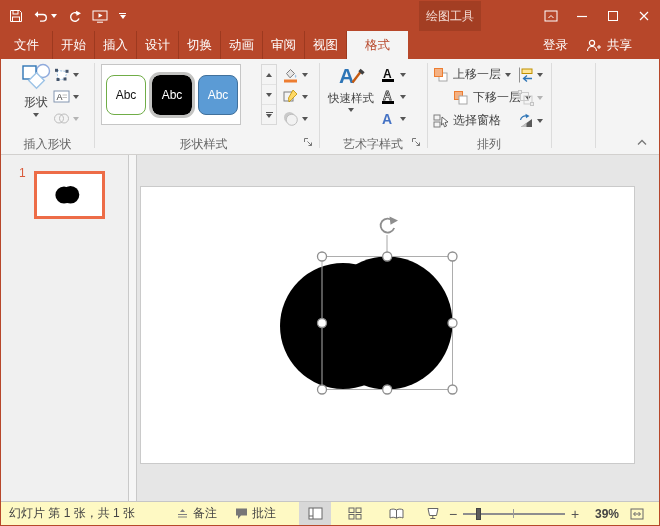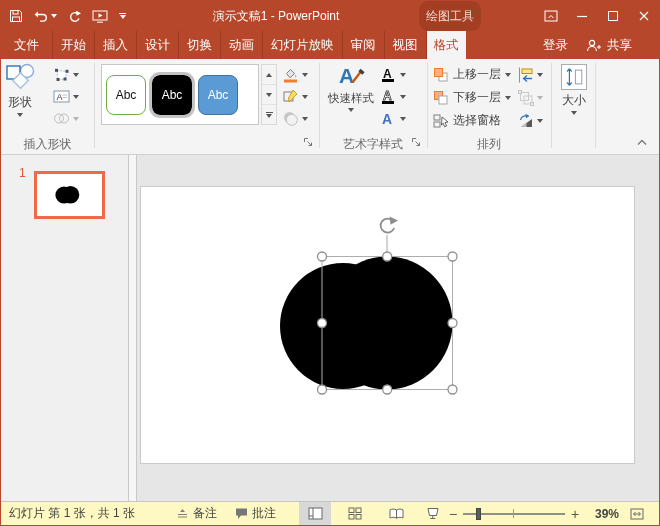--- a/index.html
+++ b/index.html
@@ -8,48 +8,48 @@
   .win { position:relative; width:660px; height:526px; background:#E6E6E6;
          border:1px solid #B7472A; overflow:hidden; }
 
   
   .titlebar { position:absolute; top:0; left:0; right:0; height:30px; background:#B7472A; }
   .qat { position:absolute; left:8px; top:0; height:30px; display:flex; align-items:center; gap:11px; }
   .qbtn { display:flex; align-items:center; gap:3px; cursor:default; }
   .title-text { position:absolute; left:140px; width:270px; top:0; height:30px; line-height:30px;
                 text-align:center; color:#FFFFFF; font-size:12px; white-space:nowrap; }
   .ctx-tab { position:absolute; left:418px; top:0; width:62px; height:30px; background:#A33E23;
-             color:#F3DCD4; font-size:12px; text-align:center; line-height:30px;border-radius:9px; }
+             color:#F3DCD4; font-size:12px; text-align:center; line-height:30px; }
   .winbtns { position:absolute; right:0; top:0; height:30px; display:flex; }
   .wbtn { width:31px; height:30px; display:flex; align-items:center; justify-content:center; }
 
   
   .tabrow { position:absolute; top:30px; left:0; right:0; height:28px; background:#B7472A;
             display:flex; align-items:stretch; color:#FFFFFF; font-size:12.5px; }
   .tab { padding:0 8px; line-height:28px; border-right:1px solid rgba(80,15,0,0.25); white-space:nowrap; }
   .tab.file { padding:0 13px; }
-  .tab.active { background:#F4F4F4; color:#B7472A; border-right:none; padding:0 7px; }
+  .tab.active { background:#F4F4F4; color:#B7472A; border-right:none; padding:0 18px; }
   .trspacer { flex:1; }
   .tr-item { display:flex; align-items:center; gap:5px; padding:0 9px; white-space:nowrap; }
   .tr-item.tellme { color:#F2E0D9; }
   .tr-item.share { margin-right:18px; }
 
   
   .ribbon { position:absolute; top:58px; left:0; right:0; height:96px; background:#F4F4F4;
             border-bottom:1px solid #D2D0CE; font-size:12px; color:#444; }
   .rdiv { position:absolute; top:4px; bottom:6px; width:1px; background:#DCDCDC; }
   .glabel { position:absolute; bottom:3px; height:14px; line-height:14px; font-size:12px;
             color:#666; text-align:center; white-space:nowrap; }
   .bigbtn { position:absolute; top:3px; display:flex; flex-direction:column; align-items:center;
             justify-content:flex-start; gap:2px; color:#444; white-space:nowrap; }
   .minirow { position:absolute; height:21px; display:flex; align-items:center; gap:3px; }
   .dd { width:0; height:0; border-left:3.5px solid transparent; border-right:3.5px solid transparent;
         border-top:4px solid #555; display:inline-block; }
   .dd.dis { border-top-color:#B4B4B4; }
-  .gal-frame { position:absolute; left:100px; top:5px; width:158px; height:61px; background:#FFF;
+  .gal-frame { position:absolute; left:100px; top:5px; width:140px; height:61px; background:#FFF;
                border:1px solid #C6C6C6;text-decoration:underline; }
   .gitem { position:absolute; top:10px; width:40px; height:40px; border-radius:8px;
            display:flex; align-items:center; justify-content:center; font-size:12px; }
   .gi1 { left:4px; background:#FFF; border:1.5px solid #70AD47; color:#111; }
   .gi2 { left:50px; background:#000; color:#FFF; outline:3px solid #C3C3C1; }
   .gi3 { left:96px; background:#5B9BD5; border:1px solid #41719C; color:#FFF; }
   .gal-arrows { position:absolute; left:260px; top:5px; width:16px; height:61px;
                 border:1px solid #D8D8D8; background:#F4F4F4; }
   .garr { height:20px; display:flex; align-items:center; justify-content:center;
           border-bottom:1px solid #E2E2E2; }
@@ -121,21 +121,20 @@
             <line x1="5" y1="12.2" x2="11" y2="12.2" stroke="#fff"></line>
           </svg>
       </span>
       <span class="qbtn">
         <span style="display:flex;flex-direction:column;align-items:center;gap:1px">
           <span style="width:7px;height:1px;background:#fff"></span>
           <span class="dd" style="border-top-color:#fff"></span>
         </span>
       </span>
     </div>
-    <div class="title-text">演示文稿1 - PowerPoint</div>
     <div class="ctx-tab">绘图工具</div>
     <div class="winbtns">
       <span class="wbtn">
         <svg width="14" height="12" viewBox="0 0 14 12">
             <rect x="1" y="1" width="12" height="10" fill="none" stroke="#fff"></rect>
             <path d="M4.5 8 L7 5.5 L9.5 8" fill="none" stroke="#fff"></path>
           </svg>
       </span>
       <span class="wbtn">
         <svg width="10" height="10">
@@ -155,41 +154,40 @@
     </div>
   </div>
 
   <div class="tabrow">
     <span class="tab file">文件</span>
     <span class="tab">开始</span>
     <span class="tab">插入</span>
     <span class="tab">设计</span>
     <span class="tab">切换</span>
     <span class="tab">动画</span>
-    <span class="tab">幻灯片放映</span>
     <span class="tab">审阅</span>
     <span class="tab">视图</span>
     <span class="tab active">格式</span>
     <span class="trspacer"></span>
     <span class="tr-item">
       <span>登录</span>
     </span>
     <span class="tr-item share">
       <svg width="16" height="13" viewBox="0 0 16 13">
           <circle cx="6" cy="4" r="2.6" fill="none" stroke="#fff" stroke-width="1.2"></circle>
           <path d="M1.5 12 a4.5 4.5 0 0 1 9 0" fill="none" stroke="#fff" stroke-width="1.2"></path>
           <path d="M13 6 v4 M11 8 h4" stroke="#fff"></path>
         </svg>
       <span>共享</span>
     </span>
   </div>
 
   <div class="ribbon">
 
-    <div class="bigbtn" style="left:0; width:38px;">
+    <div class="bigbtn" style="left:16px; width:38px;">
       <svg width="32" height="30" viewBox="0 0 32 30">
         <circle cx="23" cy="9" r="6.5" fill="#FFF" stroke="#8FAADC" stroke-width="1.4"></circle>
         <rect x="3" y="4" width="13" height="13" fill="#FFF" stroke="#2E75B6" stroke-width="1.4"></rect>
         <rect x="11" y="13" width="11" height="11" transform="rotate(45 16.5 18.5)" fill="#FFF" stroke="#9DC3E6" stroke-width="1.4"></rect>
       </svg>
       <span>形状</span>
       <span class="dd"></span>
     </div>
     <div class="minirow" style="left:52px; top:5px;">
       <svg width="17" height="16" viewBox="0 0 17 16">
@@ -257,20 +255,21 @@
           <circle cx="9.8" cy="9.8" r="5.5" fill="#F2F2F2" stroke="#BFBFBF"></circle>
         </svg>
       <span class="dd"></span>
     </div>
     <div class="launcher" style="left:300px; top:76px;">
       <svg width="10" height="10">
           <path d="M1.5 1.5 H5 M1.5 1.5 V5" stroke="#777" fill="none"></path>
           <path d="M4.5 4.5 L8.5 8.5 M8.5 8.5 V5.5 M8.5 8.5 H5.5" stroke="#777" fill="none"></path>
         </svg>
     </div>
+    <div class="glabel" style="left:95px; width:215px;">形状样式</div>
     <div class="rdiv" style="left:318px;"></div>
 
     <div class="bigbtn" style="left:324px; width:52px;">
       <svg width="27" height="27" viewBox="0 0 27 27">
         <text x="1" y="21" font-size="21" font-weight="bold" fill="#2E75B6">A</text>
         <path d="M14.5 20.5 L22.5 10" stroke="#C55A11" stroke-width="2.4"></path>
         <path d="M21.5 8 l4 3.5" stroke="#404040" stroke-width="3.4"></path>
       </svg>
       <span style="font-size:11.5px">快速样式</span>
       <span class="dd"></span>
@@ -305,21 +304,21 @@
     <div class="rdiv" style="left:426px;"></div>
 
     <div class="arr-row" style="left:432px; top:5px;">
       <svg width="16" height="16" viewBox="0 0 16 16">
           <rect x="6" y="6" width="8" height="8" fill="#FFF" stroke="#A6A6A6"></rect>
           <rect x="1.5" y="1.5" width="8" height="8" fill="#F4B183" stroke="#ED7D31"></rect>
         </svg>
       <span>上移一层</span>
       <span class="dd"></span>
     </div>
-    <div class="arr-row" style="left:432px; top:28px;">
+    <div class="arr-row" style="left:452px; top:28px;">
       <svg width="16" height="16" viewBox="0 0 16 16">
           <rect x="1.5" y="1.5" width="8" height="8" fill="#F4B183" stroke="#ED7D31"></rect>
           <rect x="6" y="6" width="8" height="8" fill="#FFF" stroke="#A6A6A6"></rect>
         </svg>
       <span>下移一层</span>
       <span class="dd"></span>
     </div>
     <div class="arr-row" style="left:432px; top:51px;">
       <svg width="16" height="16" viewBox="0 0 16 16">
           <rect x="1" y="2" width="6" height="5" fill="none" stroke="#7F7F7F"></rect>
@@ -350,30 +349,20 @@
           <polygon points="3,14 14,14 14,6" fill="#595959"></polygon>
           <polygon points="3,14 8.5,14 8.5,9.5" fill="#BFBFBF"></polygon>
           <path d="M2.5 7 A5 5 0 0 1 8.5 3" fill="none" stroke="#2E75B6" stroke-width="1.2"></path>
           <polygon points="7.5,0.8 11.5,3 8,5.2" fill="#2E75B6"></polygon>
         </svg>
       <span class="dd"></span>
     </div>
     <div class="glabel" style="left:428px; width:120px;">排列</div>
     <div class="rdiv" style="left:550px;"></div>
 
-    <div class="bigbtn" style="left:556px; width:34px; top:5px;">
-      <span class="szbox">
-        <svg width="22" height="22" viewBox="0 0 24 24">
-            <path d="M7 3 v18 M7 3 l-2.5 3 M7 3 l2.5 3 M7 21 l-2.5 -3 M7 21 l2.5 -3" stroke="#2E75B6" fill="none" stroke-width="1.3"></path>
-            <rect x="13.5" y="4.5" width="7" height="15" fill="#FFF" stroke="#8496B0"></rect>
-          </svg>
-      </span>
-      <span>大小</span>
-      <span class="dd"></span>
-    </div>
     <div class="rdiv" style="left:594px;"></div>
 
     <span class="collapse-btn">
       <svg width="12" height="8">
           <path d="M2 6.5 L6 2.5 L10 6.5" fill="none" stroke="#777" stroke-width="1.3"></path>
         </svg>
     </span>
   </div>
 
   <div class="main">

